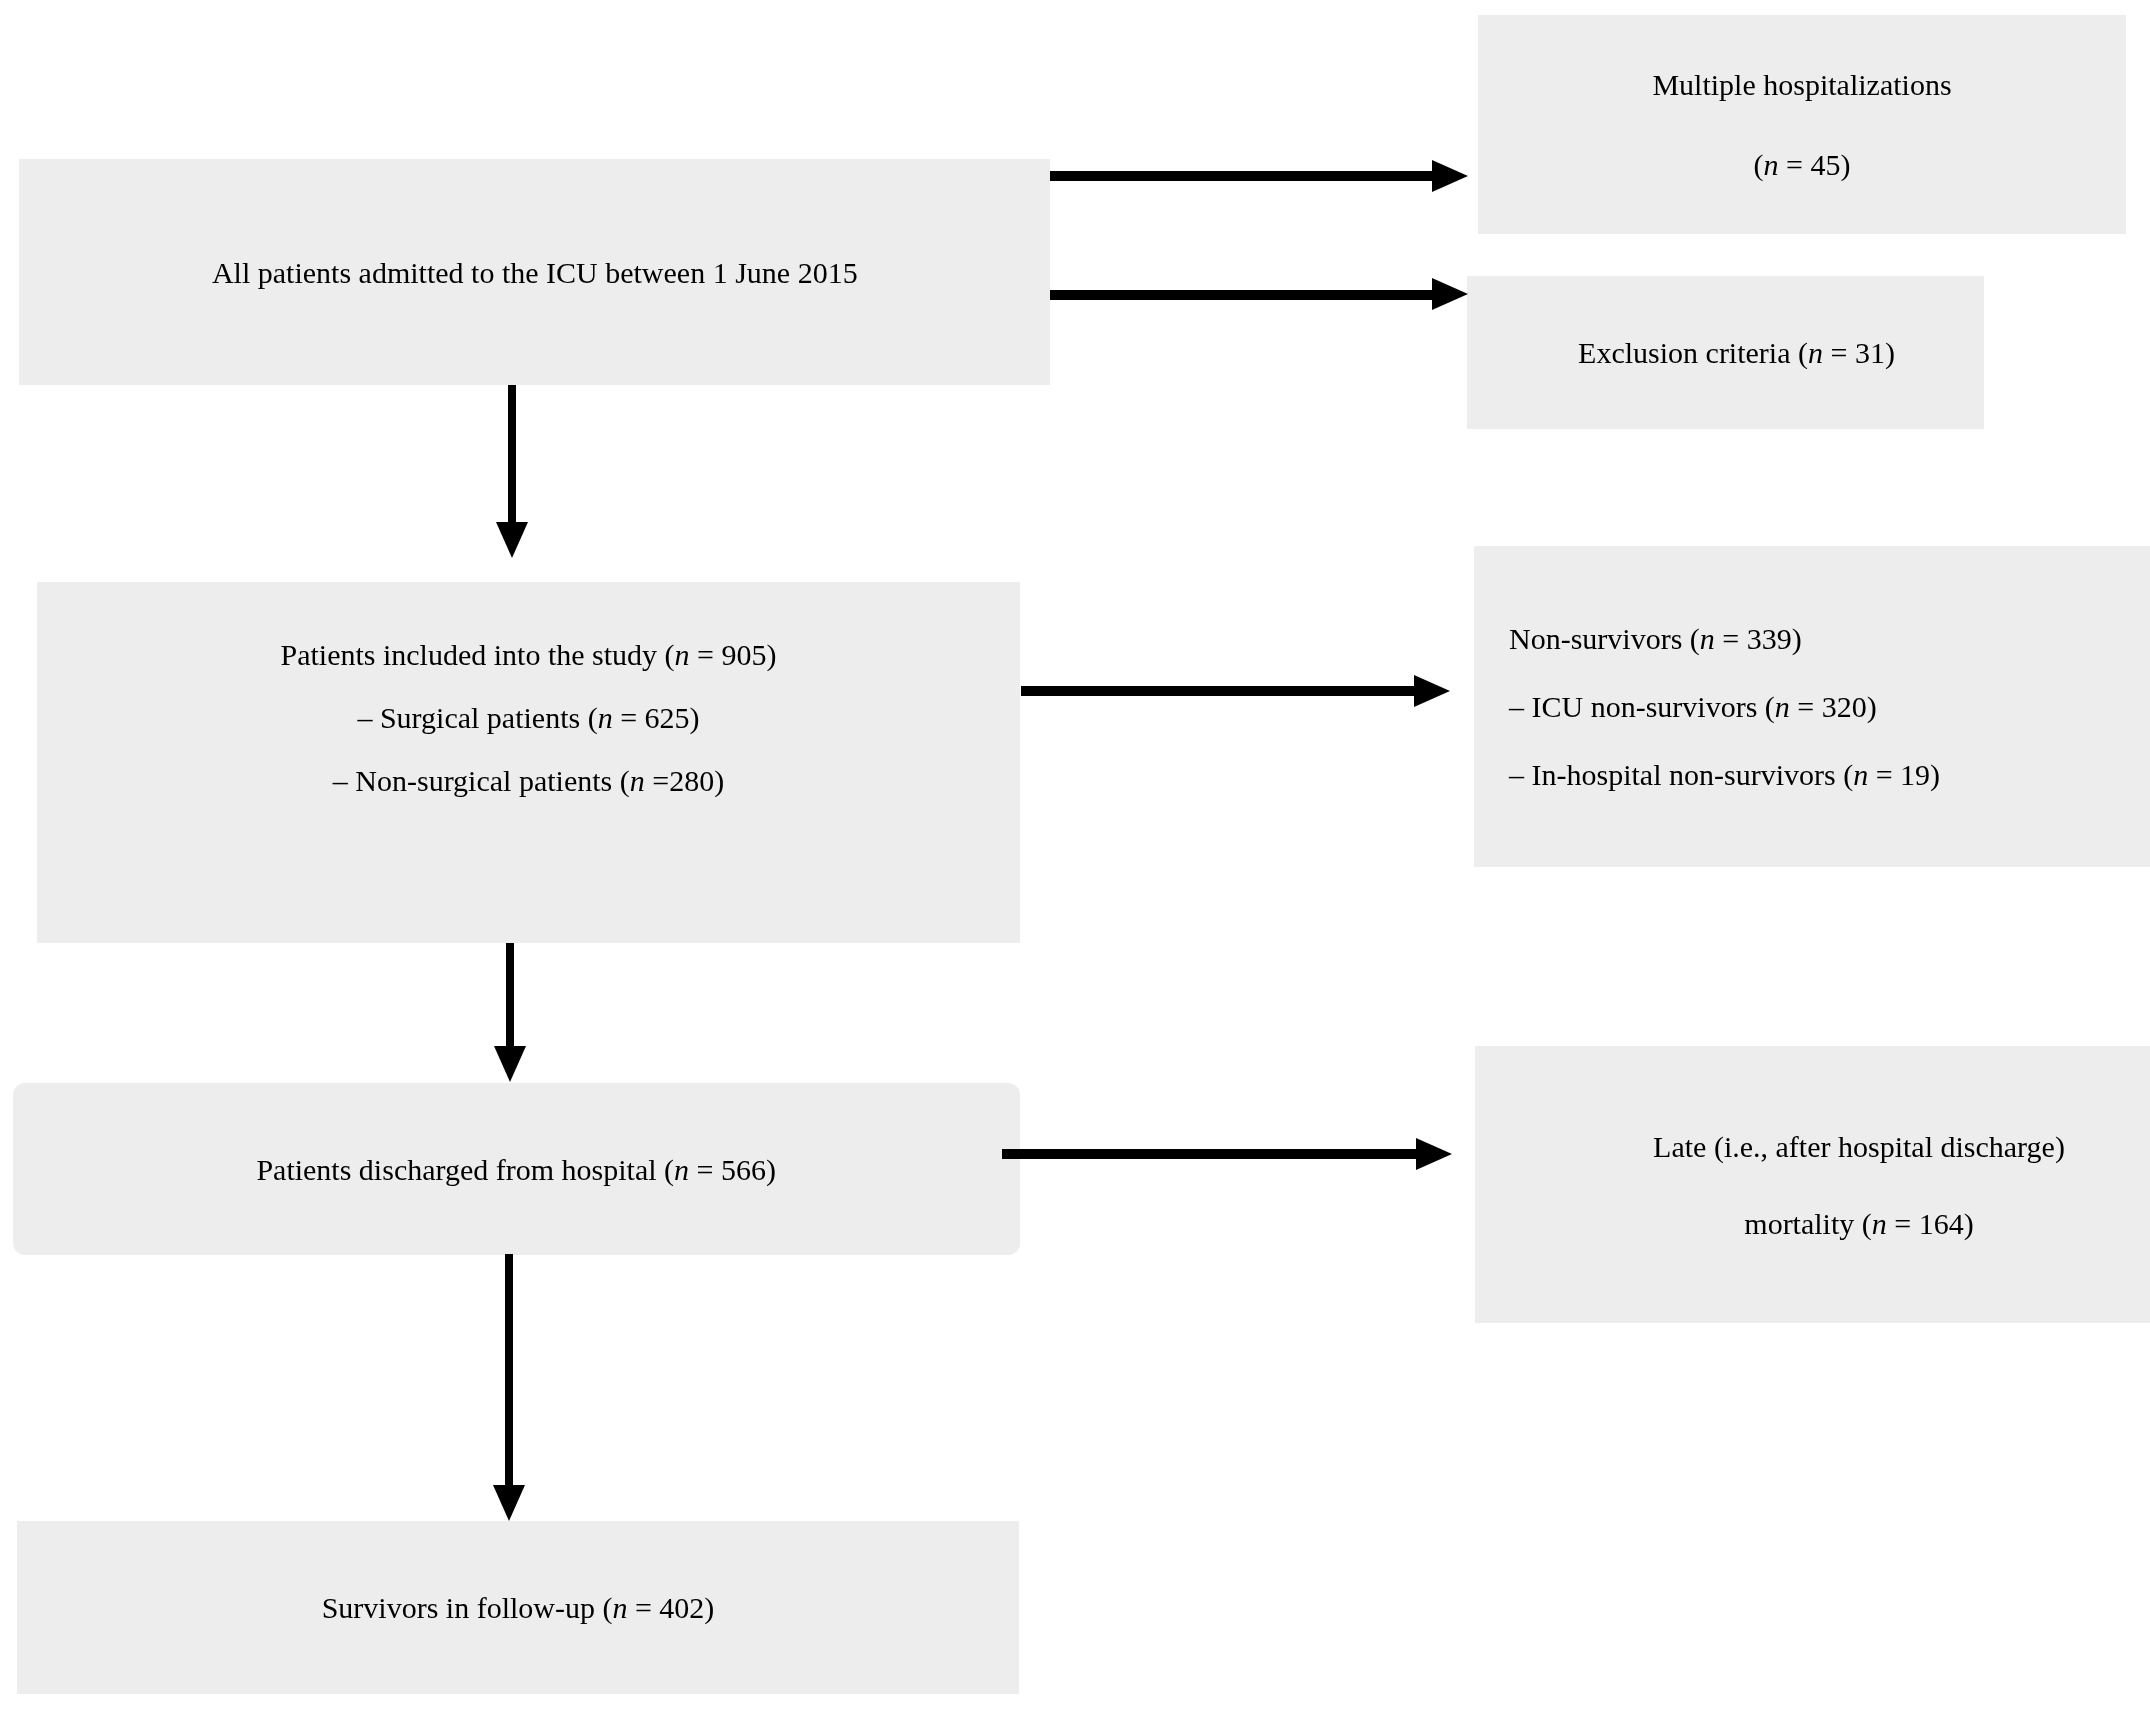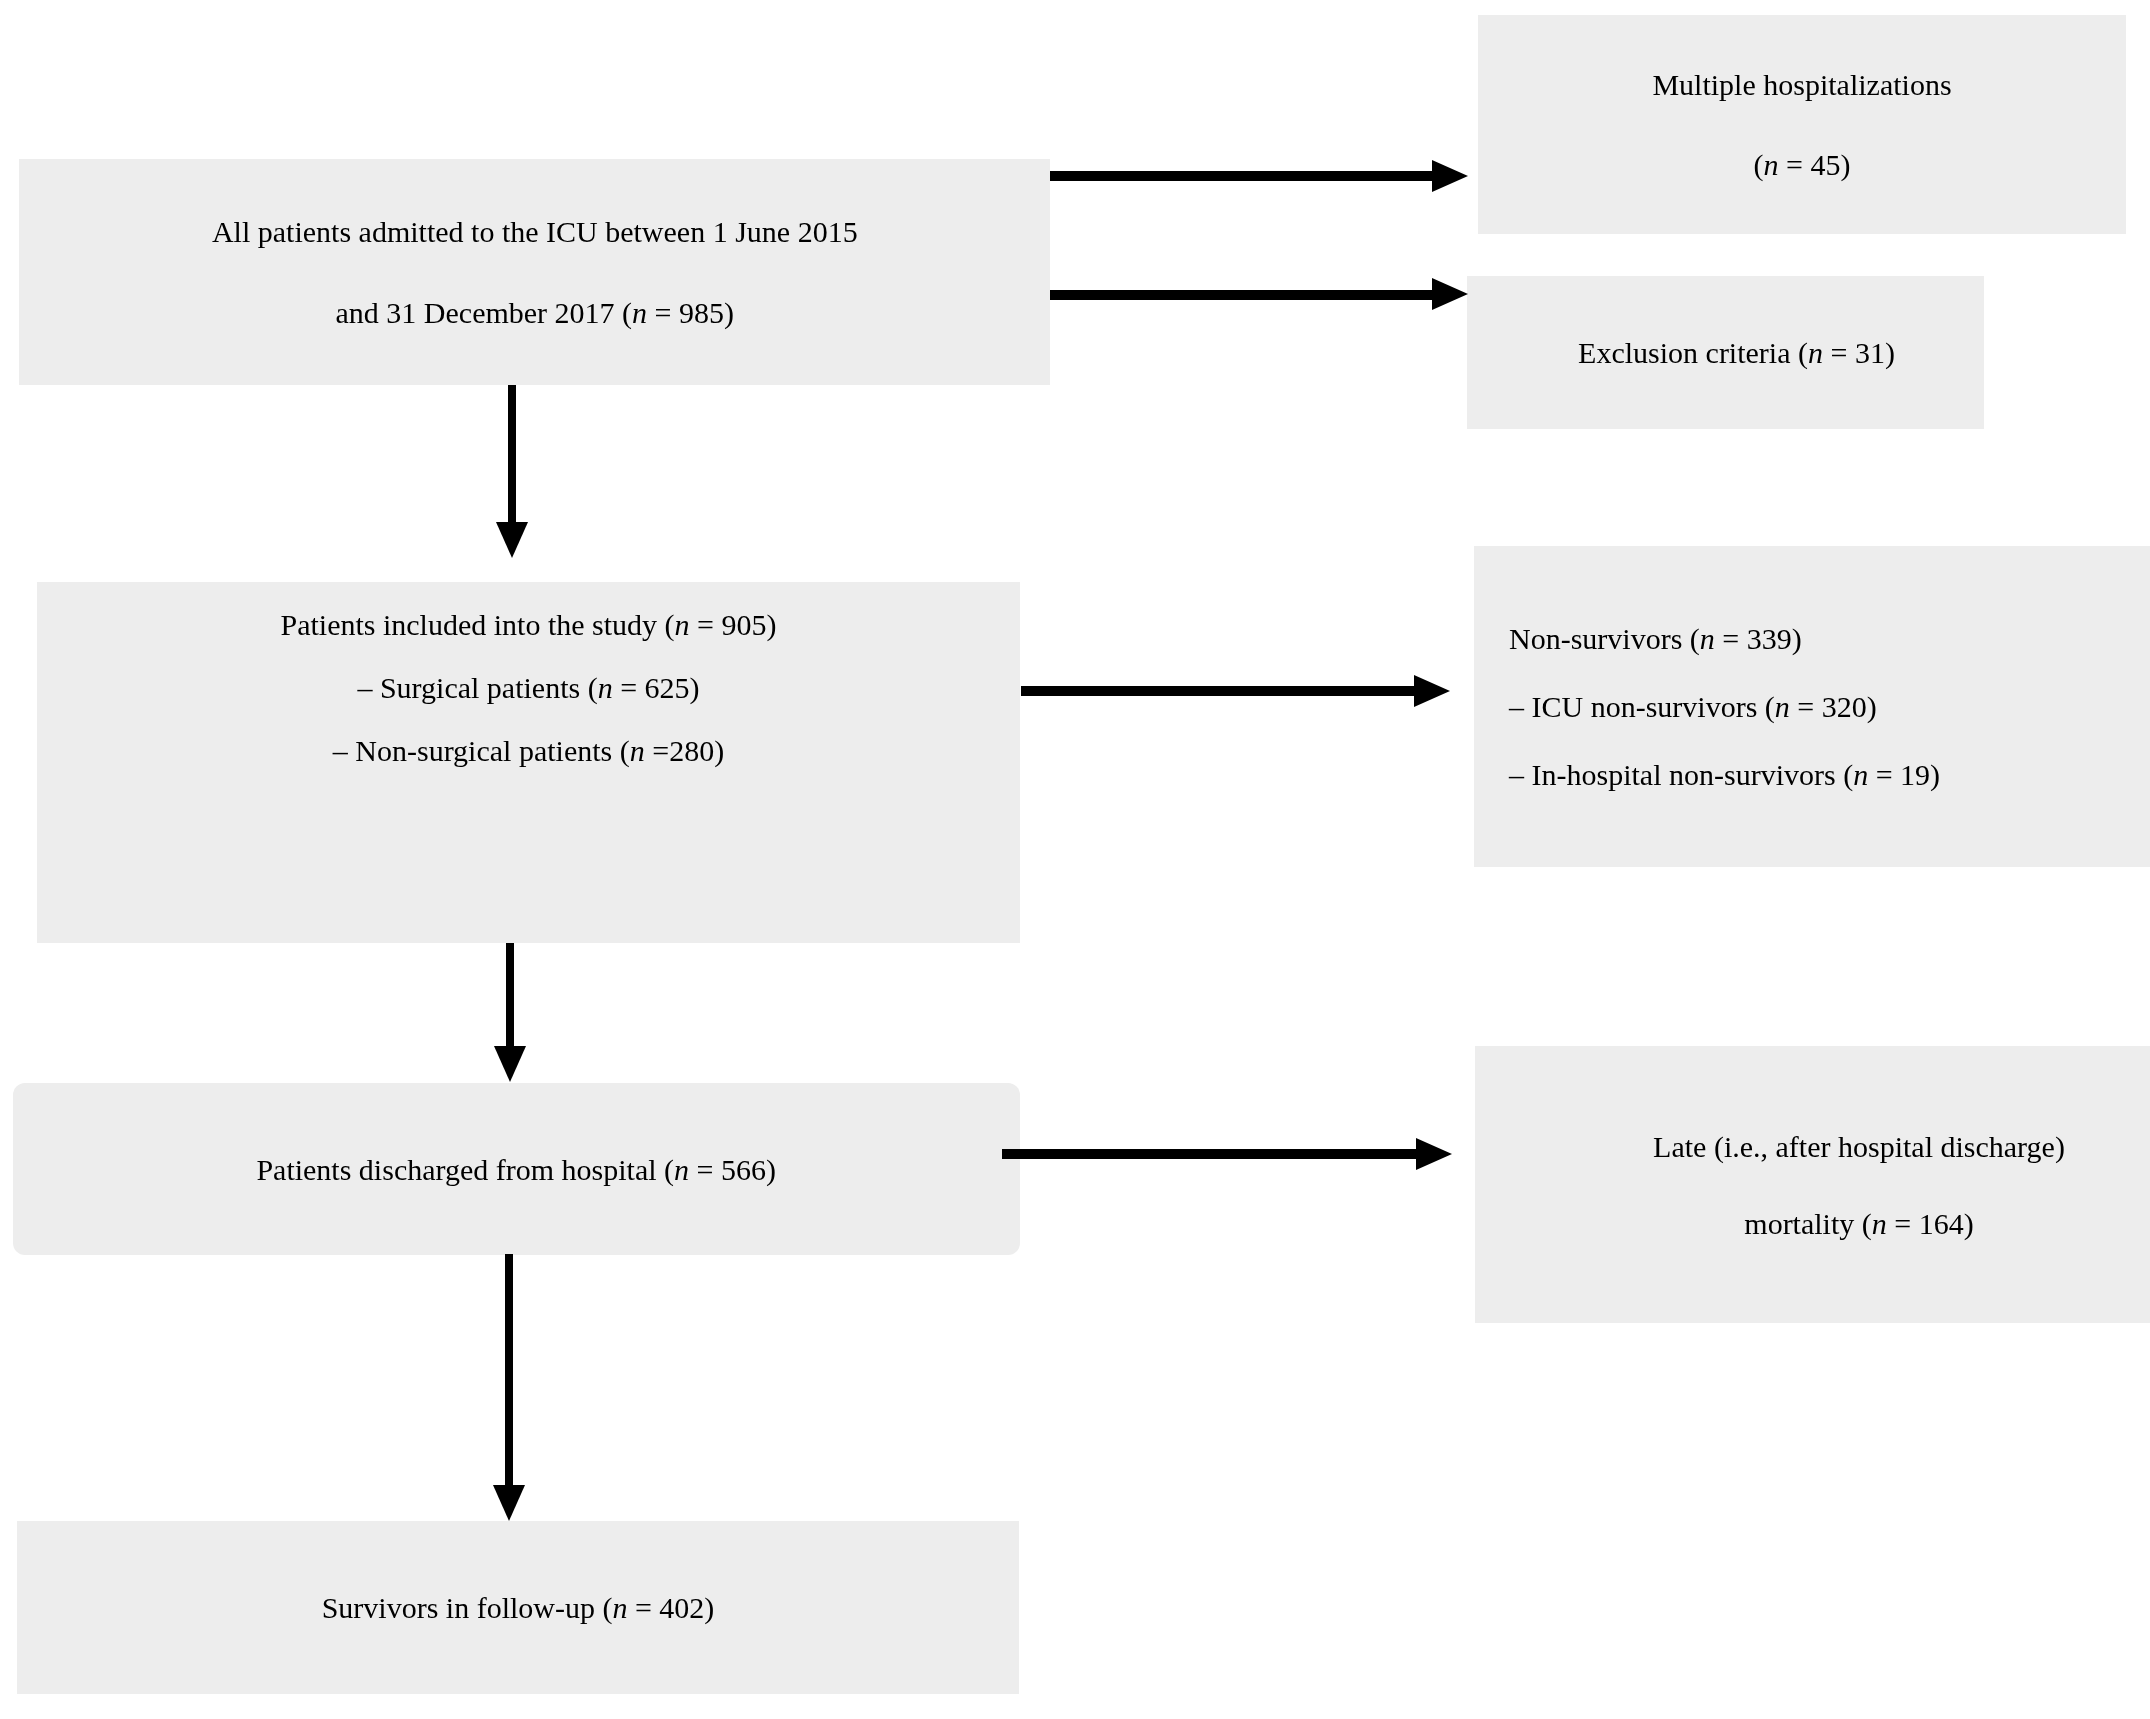--- a/index.html
+++ b/index.html
@@ -25,21 +25,21 @@
     text-align: center;
     font-size: 30px;
     box-sizing: border-box;
   }
   .line { white-space: nowrap; }
   .lh135 .line { line-height: 81px; }
   .lh105 .line { line-height: 63px; }
   .lh113 .line { line-height: 68px; }
   .lh127 .line { line-height: 77px; }
   .lh133 .line { line-height: 80px; }
-  .top-align { justify-content: flex-start; padding-top: 11px; }
+  .top-align { justify-content: flex-start; padding-top: 41px; }
   .left-align { text-align: left; padding-left: 35px; padding-right: 12px; }
   .shaft-h {
     position: absolute;
     height: 10.3px;
     background: var(--arrow-color, #000000);
   }
   .shaft-v {
     position: absolute;
     width: 7.8px;
     background: var(--arrow-color, #000000);
@@ -60,21 +60,20 @@
   }
   i { font-style: italic; }
 </style>
 </head>
 <body>
 
 <div id="stage">
 
   <div class="box lh135" style="left:19.3px; top:159px; width:1031px; height:226px;">
     <div class="line">All patients admitted to the ICU between 1 June 2015</div>
-    <div class="line">and 31 December 2017 (<i>n</i> = 985)</div>
   </div>
 
   <div class="box lh105 top-align" style="left:37px; top:582px; width:983px; height:361px;">
     <div class="line">Patients included into the study (<i>n</i> = 905)</div>
     <div class="line">– Surgical patients (<i>n</i> = 625)</div>
     <div class="line">– Non-surgical patients (<i>n</i> =280)</div>
   </div>
 
   <div class="box lh105" style="left:12.7px; top:1083px; width:1007px; height:172px;border-radius:12px;">
     <div class="line">Patients discharged from hospital (<i>n</i> = 566)</div>

